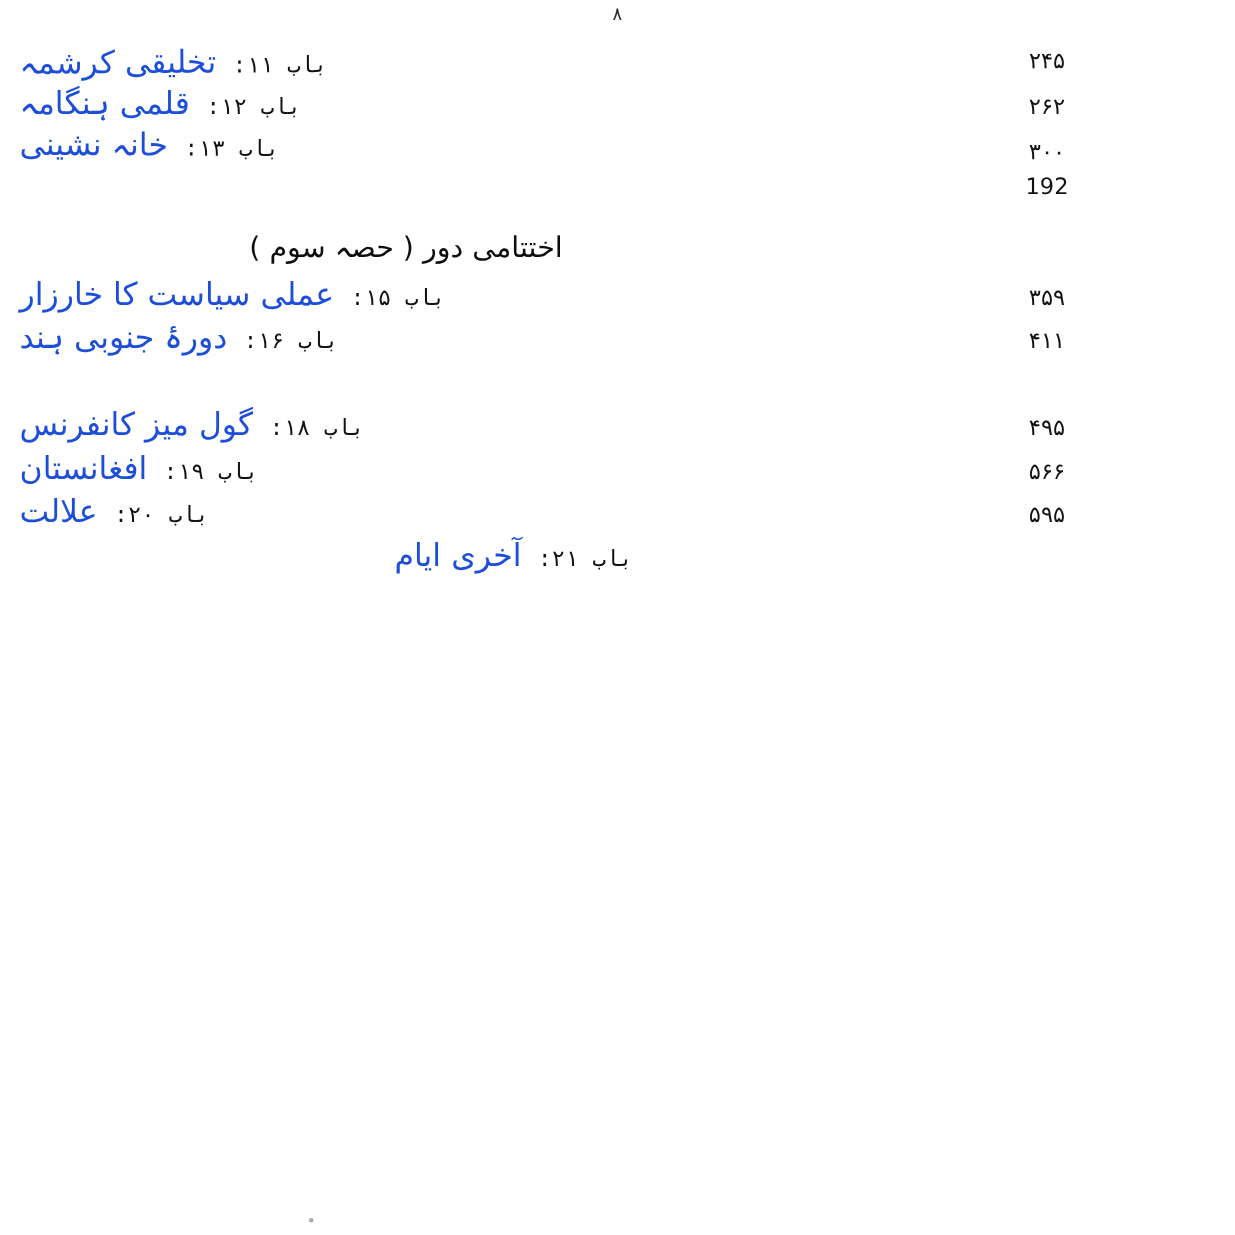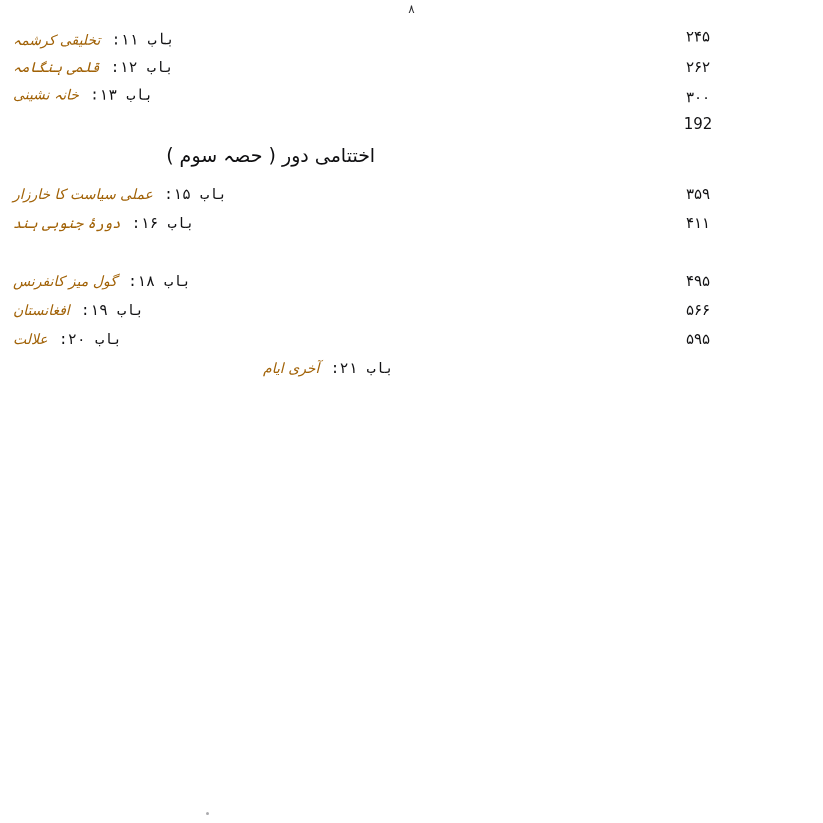--- a/index.html
+++ b/index.html
@@ -74,42 +74,41 @@
   .chap {
     font-size: 15px;
     color: #121214;
     display: inline-block;
     min-width: 62px;
     text-align: right;
     font-family: Liberation Mono, monospace;
   }
 
   .title {
-    font-size: 14px;
-    color: #a16207;
+    font-size: 21px;
+    color: #1d4ed8;
     display: inline-block;
     margin-right: 6px;
     letter-spacing: 0.2px;
-    font-style: italic;
   }
 
   .pageno {
     width: 250px;
     text-align: center;
     font-size: 15px;
     color: #121214;
     direction: rtl;
     padding-right: 0;
   }
 
   
   .section-row {
     height: 40px;
     display: flex;
-    align-items: flex-start;
+    align-items: center;
     width: 823px;
     margin-left: 32px;
   }
   .section-spacer {
     width: 250px;
   }
   .section-head {
     width: 560px;
     text-align: center;
     font-size: 19px;

